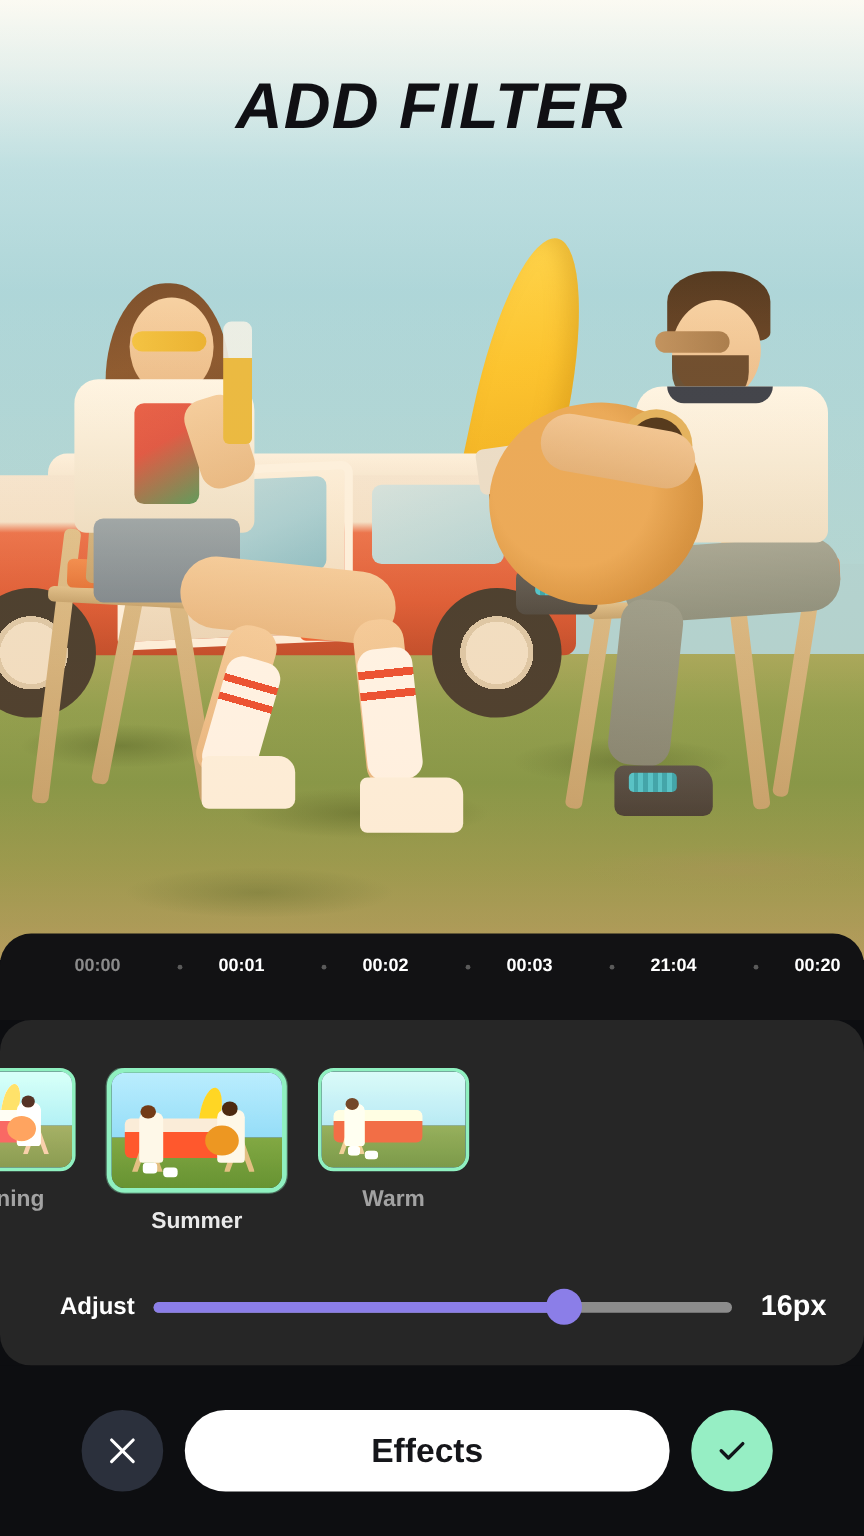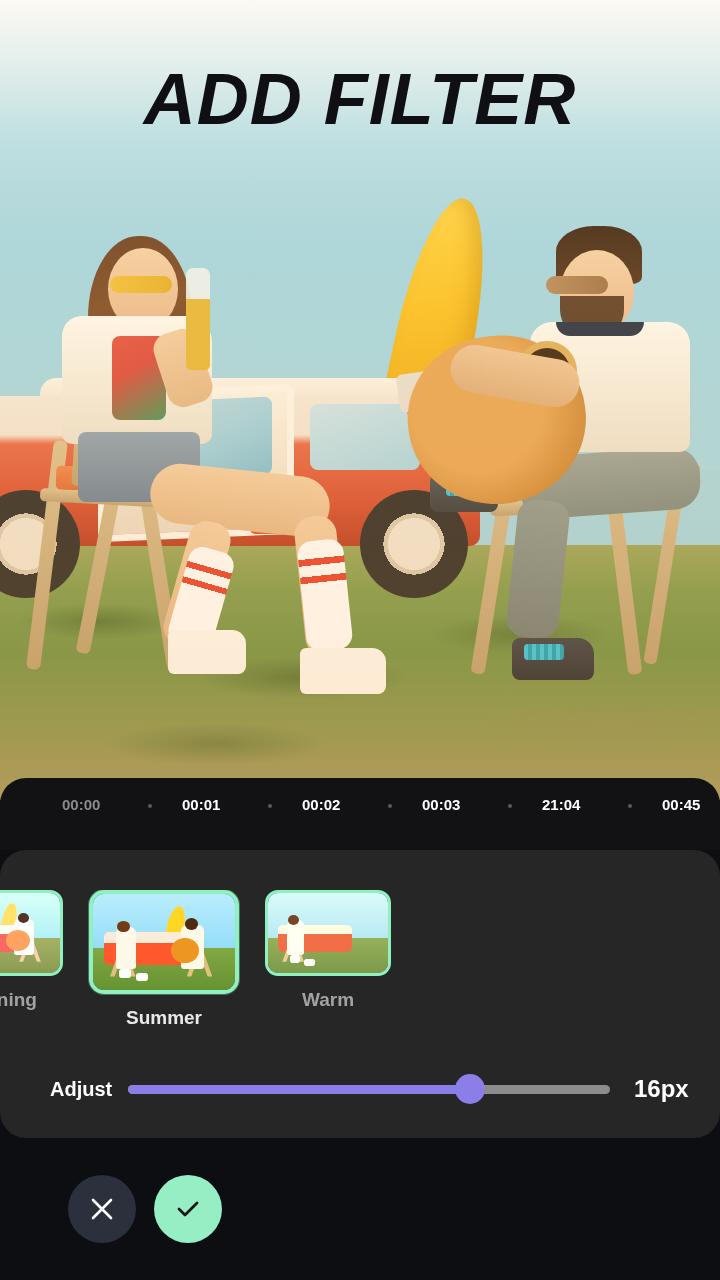--- a/index.html
+++ b/index.html
@@ -9,21 +9,21 @@
   #app{ position:relative; width:720px; height:1280px; background:#0d0e11; overflow:hidden; }
 
   
   .preview{ position:absolute; left:0; top:0; width:720px; height:800px; overflow:hidden;
     background:linear-gradient(180deg,#f4fbfd 0%,#d8f0f7 14%,#a9dcec 34%,#9fd8ea 46%,#a5d8e6 55%); }
 
   .sky{ position:absolute; left:0; top:0; width:720px; height:470px;
     background:linear-gradient(180deg,#fbfeff 0%,#e3f4fa 12%,#b6e2f0 30%,#a2d9ea 52%,#a6dbe9 100%); }
 
   .title{ position:absolute; left:0; top:58px; width:720px; text-align:center;
-    font-size:72px; font-weight:bold; font-style:italic; letter-spacing:1px;
+    font-size:54px; font-weight:bold; font-style:italic; letter-spacing:1px;
     color:#101014; z-index:30; }
 
   
   .ground{ position:absolute; left:0; top:545px; width:720px; height:255px;
     background:linear-gradient(180deg,#9aa65c 0%,#7d9c4e 18%,#6f9346 42%,#87974f 70%,#a39a63 100%); }
   .ground:after{ content:""; position:absolute; left:0; top:0; width:100%; height:100%;
     background:
       radial-gradient(ellipse 120px 26px at 14% 30%, rgba(60,92,36,.55), transparent 70%),
       radial-gradient(ellipse 150px 30px at 42% 52%, rgba(52,84,30,.5), transparent 70%),
       radial-gradient(ellipse 130px 28px at 72% 35%, rgba(62,94,38,.5), transparent 70%),
@@ -321,21 +321,21 @@
         <div class="tick dim" style="position: absolute; left: 30px; top: 18px;">00:00</div>
         <div class="dot" style="position: absolute; left: 116px; top: 26px;"></div>
         <div class="tick" style="position: absolute; left: 150px; top: 18px;">00:01</div>
         <div class="dot" style="position: absolute; left: 236px; top: 26px;"></div>
         <div class="tick" style="position: absolute; left: 270px; top: 18px;">00:02</div>
         <div class="dot" style="position: absolute; left: 356px; top: 26px;"></div>
         <div class="tick" style="position: absolute; left: 390px; top: 18px;">00:03</div>
         <div class="dot" style="position: absolute; left: 476px; top: 26px;"></div>
         <div class="tick" style="position: absolute; left: 510px; top: 18px;">21:04</div>
         <div class="dot" style="position: absolute; left: 596px; top: 26px;"></div>
-        <div class="tick" style="position: absolute; left: 630px; top: 18px;">00:45</div>
+        <div class="tick" style="position: absolute; left: 630px; top: 18px;">00:20</div>
         <div class="dot" style="position: absolute; left: 716px; top: 26px;"></div>
       </div>
   </div>
 
   <div class="panel">
 
     <div class="filters" id="filters" style="padding-left: 0px; transform: translateX(-82px);">
         <div class="filter t-evening">
           <div class="thumb" style="border-color:#8ff0c0">
             <div class="mini">
@@ -401,20 +401,21 @@
       <div class="adj-val">16px</div>
     </div>
   </div>
 
   <div class="bottom">
     <div class="btn-close">
       <svg width="30" height="30" viewBox="0 0 30 30">
         <path d="M6 6 L24 24 M24 6 L6 24" stroke="#ffffff" stroke-width="2.6" stroke-linecap="round" fill="none"></path>
       </svg>
     </div>
+    <div class="btn-effects">Effects</div>
     <div class="btn-ok">
       <svg width="34" height="34" viewBox="0 0 34 34">
         <path d="M8 17 L14 23 L26 11" stroke="#11151a" stroke-width="2.8" stroke-linecap="round" stroke-linejoin="round" fill="none"></path>
       </svg>
     </div>
   </div>
 
 </div>
 
 </body></html>

